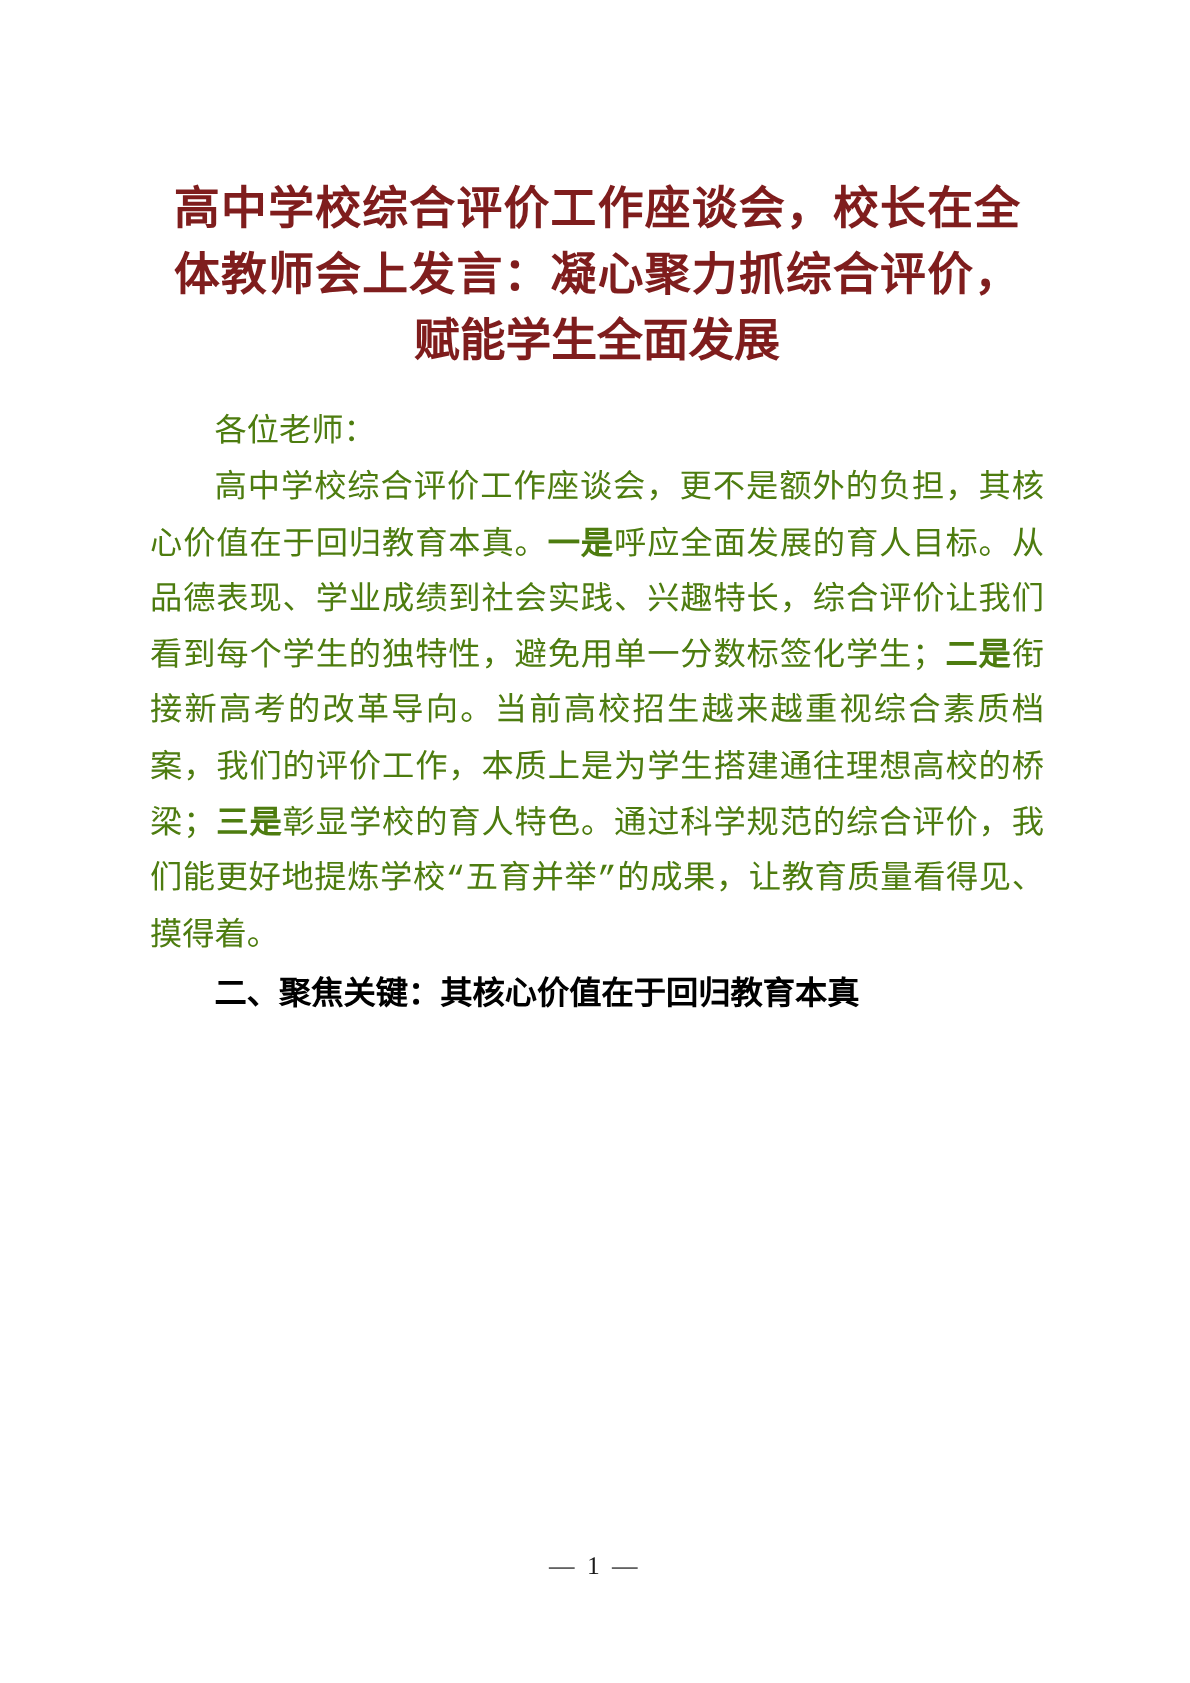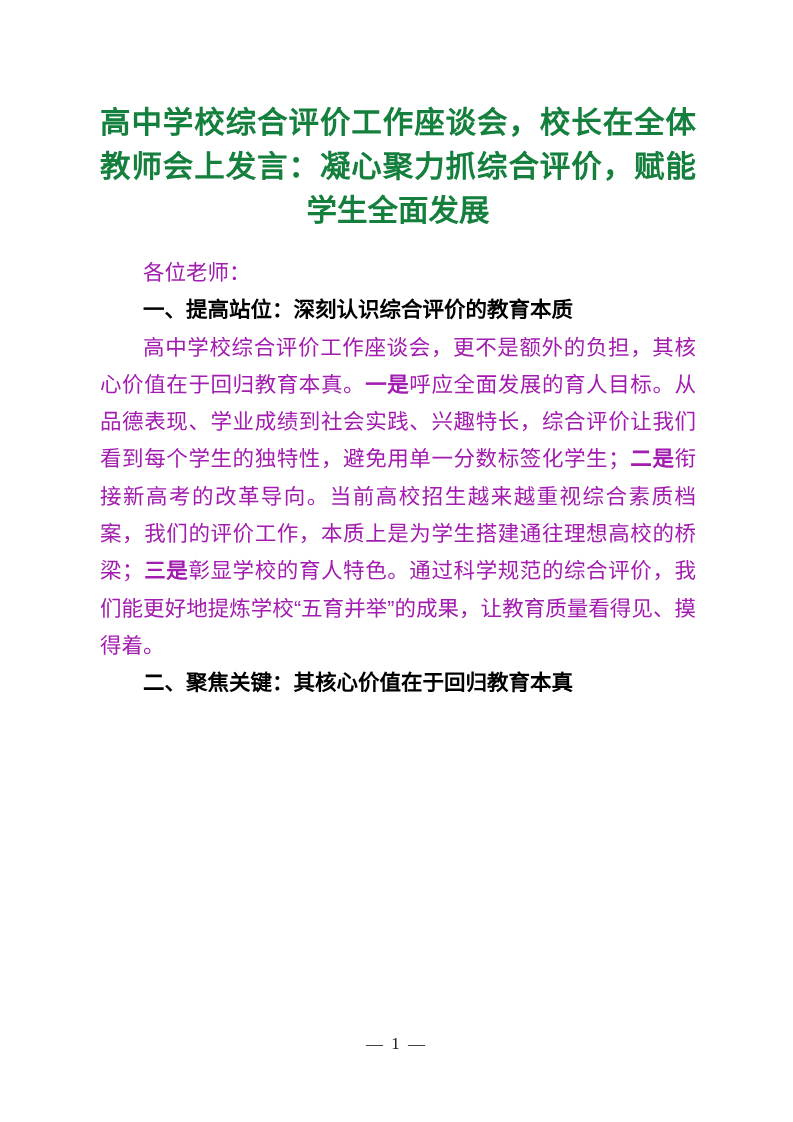--- a/index.html
+++ b/index.html
@@ -23,46 +23,46 @@
   
   .content {
     position: absolute;
     left: 100px;
     top: 0;
     width: 596px;
   }
 
   
   .doc-title {
-    margin: 0;
+    margin: 16px;
     padding-top: 101px;
     font-family: "Liberation Serif", "DejaVu Serif", serif;
     font-weight: bold;
     font-size: 30.5px;
     line-height: 44px;
     text-align: justify;
     text-align-last: center;
     letter-spacing: 0px;
-    color: #15803d;
+    color: #7f1d1d;
   }
 
   
   .body-block {
     margin-top: 22px;
   }
 
   p.para {
     margin: 0;
-    font-family: Liberation Sans, sans-serif;
+    font-family: Liberation Mono, monospace;
     font-size: 21.5px;
     line-height: 37.3px;
     text-align: justify;
     text-justify: inter-ideograph;
     text-indent: 2em;
-    color: #a21caf;
+    color: #4d7c0f;
   }
 
   p.para b,
   p.para .em {
     font-weight: bold;
   }
 
   
   p.heading {
     margin: 0;
@@ -95,21 +95,20 @@
 
   <div class="content">
 
     <h1 class="doc-title">高中学校综合评价工作座谈会，校长在全体教师会上发言：凝心聚力抓综合评价，赋能学生全面发展</h1>
 
     <div class="body-block">
 
       <p class="para">各位老师：</p>
 
 
-      <p class="heading">一、提高站位：深刻认识综合评价的教育本质</p>
 
       <p class="para">
         <span>高中学校综合评价工作座谈会，更不是额外的负担，其核心价值在于回归教育本真。</span><span class="em">一是</span><span>呼应全面发展的育人目标。从品德表现、学业成绩到社会实践、兴趣特长，综合评价让我们看到每个学生的独特性，避免用单一分数标签化学生；</span><span class="em">二是</span><span>衔接新高考的改革导向。当前高校招生越来越重视综合素质档案，我们的评价工作，本质上是为学生搭建通往理想高校的桥梁；</span><span class="em">三是</span><span>彰显学校的育人特色。通过科学规范的综合评价，我们能更好地提炼学校“五育并举”的成果，让教育质量看得见、摸得着。</span>
       </p>
 
       <p class="heading">二、聚焦关键：其核心价值在于回归教育本真</p>
 
     </div>
   </div>
 

